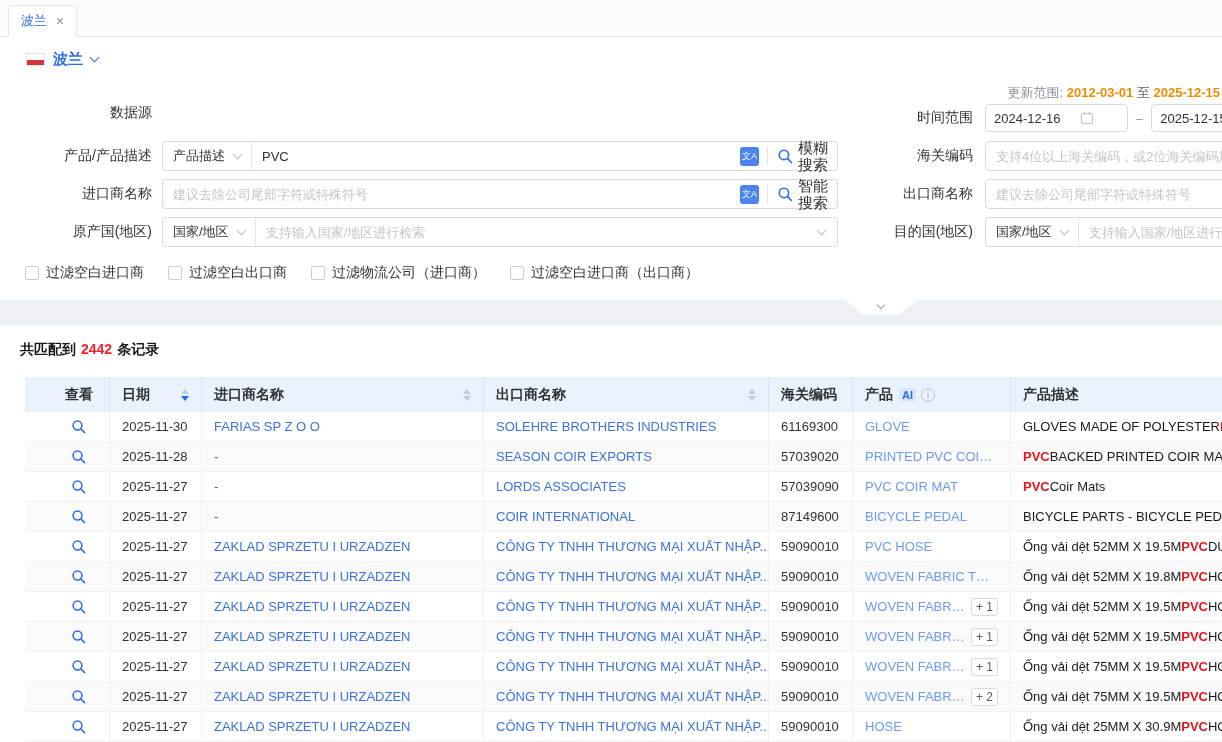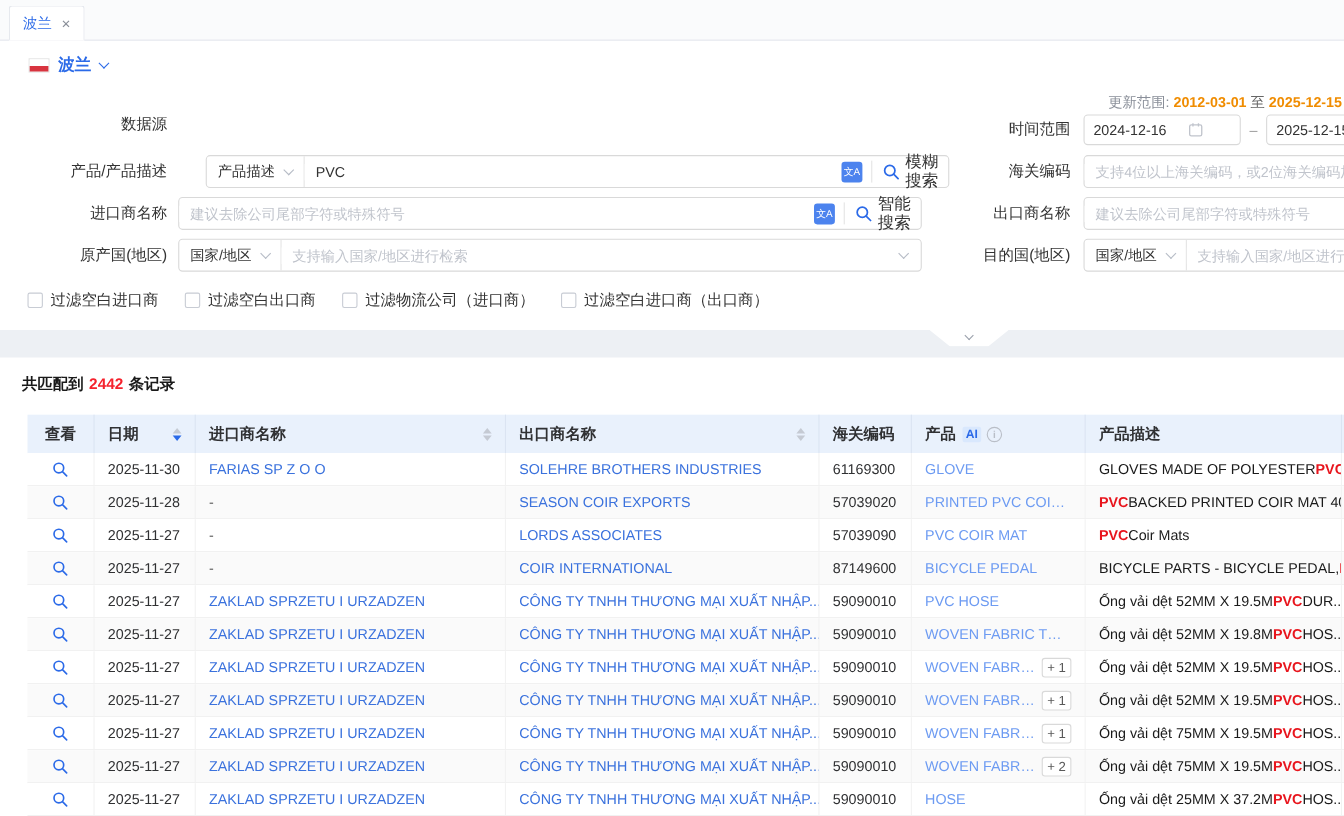--- a/index.html
+++ b/index.html
@@ -79,21 +79,21 @@
 
   .table { position:absolute; left:25px; top:377px; width:1207px; font-size:13px; }
   .thead { display:flex; background:#e9f1fc; height:35px; }
   .th { display:flex; align-items:center; padding:0 12px; border-right:1px solid #dbe4f2;
         font-weight:bold; font-size:14px; color:#303133; flex:none; }
   .tr { display:flex; height:30px; background:#fff; border-bottom:1px solid #f0f0f0; }
   .tr:nth-child(even) { background:#fafafa; }
   .td { display:flex; align-items:center; padding:0 12px; border-right:1px solid #f2f2f2; flex:none;
         white-space:nowrap; overflow:hidden; }
 
-  .c-view { width:61px; justify-content:center; }
+  .c-view { width:61px; justify-content:center;margin-left:24px; }
   .c-date { width:92px; }
   .c-imp  { width:282px; }
   .c-exp  { width:285px; }
   .c-hs   { width:84px; }
   .c-prod { width:158px; }
   .c-desc { width:233px; }
   .c-sliver { width:20px; border-right:none; }
 
   .sorter { margin-left:auto; display:flex; flex-direction:column; align-items:center; cursor:pointer; }
   .caret-up { width:0; height:0; border-left:4px solid transparent; border-right:4px solid transparent;
@@ -157,21 +157,21 @@
         <line x1="4.5" y1="1" x2="4.5" y2="4" stroke="#c0c4cc" stroke-width="1.2"></line>
         <line x1="9.5" y1="1" x2="9.5" y2="4" stroke="#c0c4cc" stroke-width="1.2"></line>
       </svg>
     </div>
     <span class="date-sep">–</span>
     <div class="date-box" style="width:92px;">
       <input readonly="" value="2025-12-15" style="">
     </div>
   </div>
 
-  <div class="fleft" style="top:141px;gap:25px;">
+  <div class="fleft" style="top:141px;">
     <span class="flabel">产品/产品描述</span>
     <div class="combo left-wide">
       <span class="select">
         <span>产品描述</span>
           <span class="chev gray"></span>
       </span>
       <input value="PVC" style="">
       <span class="trans-btn">文A</span>
       <span class="vdiv"></span>
       <span class="search-btn">
@@ -601,21 +601,21 @@
           </div>
     <div class="td c-exp">
             <span class="link">CÔNG TY TNHH THƯƠNG MẠI XUẤT NHẬP...</span>
           </div>
     <div class="td c-hs">59090010</div>
     <div class="td c-prod">
       <span class="plink">HOSE</span>
 
     </div>
     <div class="td c-desc">
-      <span class="desc-text">Ống vải dệt 25MM X 37.2M </span>
+      <span class="desc-text">Ống vải dệt 25MM X 30.9M </span>
             <span class="hl">PVC</span>
             <span class="desc-text"> HOS...</span>
     </div>
     <div class="td c-sliver"></div>
   </div>
 </div>
   </div>
 
 </div>
 

